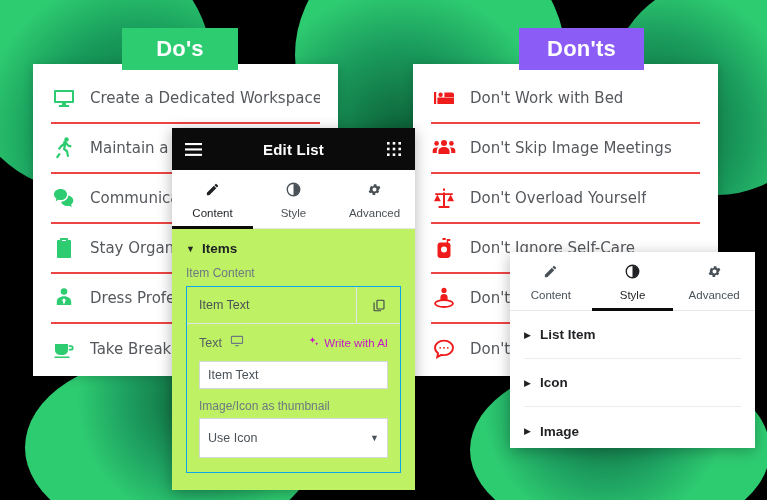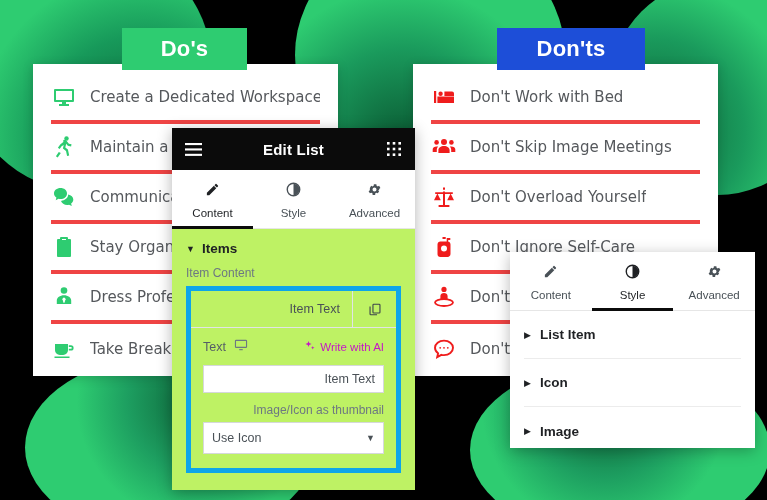--- a/index.html
+++ b/index.html
@@ -38,30 +38,30 @@
   .list-card {
     position: absolute; background: #ffffff;
     box-shadow: 0 2px 10px rgba(0,0,0,.18);
   }
   #dos-card  { left: 33px;  top: 64px;  width: 305px; height: 312px; }
   #donts-card{ left: 413px; top: 64px;  width: 305px; height: 312px; }
 
   .badge {
     position: absolute; color: #ffffff;
     font-size: 22px; font-weight: bold; text-align: center;
-    line-height: 42px; height: 42px; width: 125px;
+    line-height: 42px; height: 42px; width: 116px;
     letter-spacing: .2px;
   }
   #dos-badge   { left: 122px; top: 28px;  background: #2ecc71; }
-  #donts-badge { left: 497px; top: 28px;  background: #1d4ed8; width: 148px; }
+  #donts-badge { left: 519px; top: 28px;  background: #8b5cf6; width: 125px; }
 
   .li-row {
     display: flex; align-items: center;
     height: 48px; margin: 0 18px;
-    border-bottom: 4px solid #ef4444;
+    border-bottom: 2px solid #ef4444;
     gap: 13px;
   }
   .li-row:last-child { border-bottom: none; }
   .li-ico { width: 26px; height: 26px; flex: 0 0 26px; display: flex; align-items: center; justify-content: center; }
   .li-ico svg { width: 24px; height: 24px; display: block; }
   .li-txt {
     font-size: 15px; color: #55585c;
     font-family: "DejaVu Sans", sans-serif;
     white-space: nowrap; overflow: hidden;
   }
@@ -97,21 +97,21 @@
   .ep-tab.active::after {
     content: ""; position: absolute; left: 0; right: 0; bottom: -1px;
     height: 3px; background: #0b0b0b;
   }
   .ep-body { padding: 12px 14px 0; }
   .sec-title { display: flex; align-items: center; gap: 7px; margin-bottom: 10px; }
   .sec-title .caret { font-size: 9px; color: #1f2124; }
   .sec-title .sec-lab { font-size: 13.5px; font-weight: bold; color: #1f2124; }
   .field-lab { font-size: 12px; color: #6d7882; margin-bottom: 6px; }
 
-  .repeater { border: 5px solid #0ea5e9; text-align: right; }
+  .repeater { border: 1px solid #0ea5e9; }
   .rep-row {
     display: flex; align-items: stretch; border-bottom: 1px solid #e1e4e6;
   }
   .rep-row .rep-txt {
     flex: 1; padding: 11px 12px; font-size: 12.5px; color: #4a5157;
     font-family: "Liberation Sans", sans-serif;
   }
   .rep-row .rep-copy {
     width: 44px; border-left: 1px solid #e1e4e6;
     display: flex; align-items: center; justify-content: center;
@@ -123,21 +123,21 @@
     margin-left: auto; font-size: 11.5px; color: #c518c5;
     display: flex; align-items: center; gap: 4px; cursor: pointer;
   }
   .inp {
     width: 100%; height: 28px; border: 1px solid #d5d8da; background: #fff;
     font-size: 12.5px; color: #4a5157; padding: 0 8px; line-height: 26px;
     font-family: "Liberation Sans", sans-serif;
   }
   .sub-lab { font-size: 12px; color: #6d7882; margin: 10px 0 5px; }
   .sel {
-    width: 100%; height: 32px; border: 1px solid #d5d8da; background: #fff;
+    width: 100%; height: 40px; border: 1px solid #d5d8da; background: #fff;
     font-size: 12.5px; color: #4a5157; padding: 0 8px;
     display: flex; align-items: center; justify-content: space-between;
   }
   .sel .caret-d { font-size: 9px; color: #4a5157; }
 
   
   #style-panel {
     position: absolute; left: 510px; top: 252px;
     width: 245px; height: 196px;
     background: #ffffff;

